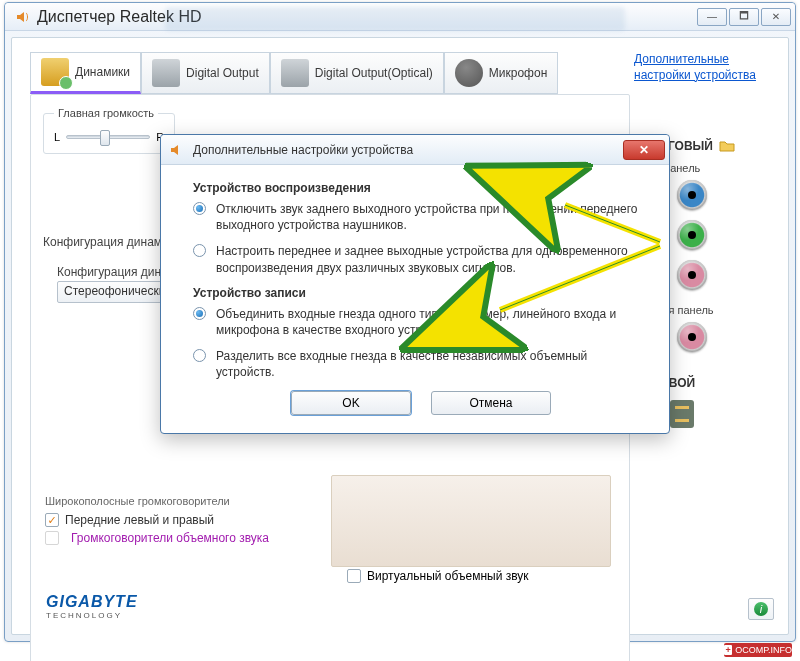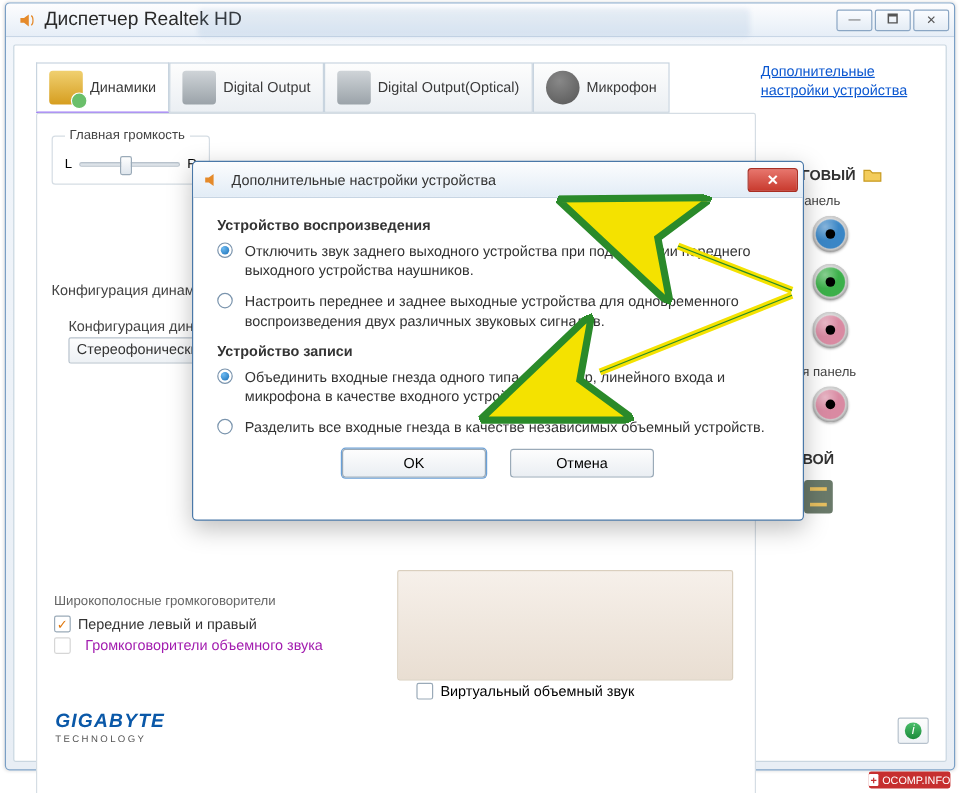--- a/index.html
+++ b/index.html
@@ -11,21 +11,21 @@
 .titlebar .icon-speaker { width: 16px; height: 16px; margin: 0 6px; }
 .title-text { font-size: 16px; color: #2a2a2a; }
 .win-btns { margin-left: auto; display: flex; gap: 0; }
 .win-btn { width: 30px; height: 18px; border: 1px solid #8aa6c4; background: linear-gradient(#fafcff,#e4ecf5); border-radius: 2px; margin-left: 2px; display: flex; align-items: center; justify-content: center; font-size: 10px; color: #555; }
 
 .client { position: absolute; left: 6px; top: 34px; right: 6px; bottom: 6px; background: #fff; border: 1px solid #c9d6e0; border-radius: 2px; }
 
 
 .tab-row { position: absolute; left: 18px; top: 14px; display: flex; gap: 0; }
 .tab { height: 42px; border: 1px solid #c8d4df; background: linear-gradient(#fdfdfd,#ebeff3); display: flex; align-items: center; padding: 0 10px; font-size: 12px; color: #3a3a3a; }
-.tab.active { background: #fff; border-bottom: 1px solid #8b5cf6; }
+.tab.active { background: #fff; border-bottom: 3px solid #8b5cf6; }
 .tab-icon { width: 28px; height: 28px; margin-right: 6px; display: inline-block; }
 .speakers-icon { background: linear-gradient(#f0d070,#d69e20); border-radius: 3px; position: relative; }
 .speakers-icon::after { content: ""; position: absolute; right: -4px; bottom: -4px; width: 12px; height: 12px; border-radius: 50%; background: #6abf6a; border: 1px solid #fff; }
 .gray-dev { background: linear-gradient(#cfd4d8,#9ba3a9); border-radius: 3px; }
 .mic-stand { background: radial-gradient(circle at 40% 30%, #888, #555); border-radius: 50%; }
 
 
 .adv-link { position: absolute; right: 24px; top: 14px; width: 130px; font-size: 12px; color: #0b57d0; text-decoration: underline; text-align: left; line-height: 1.3; }
 
 
@@ -73,21 +73,21 @@
 .footer-brand { position:absolute; left:34px; bottom:14px; font-size:16px; font-weight:bold; font-style:italic; color:#0a58a8; letter-spacing:1px; }
 .footer-brand small { display:block; font-size:8px; font-weight:normal; font-style:normal; letter-spacing:2px; color:#555; }
 .info-btn { position:absolute; right:14px; bottom:14px; width:26px; height:22px; border:1px solid #b6c1cc; border-radius:2px; background:linear-gradient(#fdfdfd,#eef2f6); display:flex; align-items:center; justify-content:center; font-style:italic; font-family:serif; color:#2a6; }
 .info-btn .i { width:14px;height:14px;border-radius:50%;background:linear-gradient(#4bbf6b,#1a8a3a);color:#fff;font-size:11px;display:flex;align-items:center;justify-content:center;font-style:italic;}
 
 
 .dialog { position:absolute; left:160px; top:134px; width:510px; height:300px; border:1px solid #4a78a8; border-radius:4px; background:#fff; box-shadow:0 6px 20px rgba(0,0,0,.25); z-index:20; }
 .dlg-titlebar { height:30px; background:linear-gradient(#fcfdfe,#e2ecf6); border-bottom:1px solid #c7d5e3; display:flex; align-items:center; padding:0 4px; border-radius:4px 4px 0 0; }
 .dlg-title { font-size:12px; color:#333; margin-left:4px; }
 .dlg-close { margin-left:auto; width:42px; height:20px; background:linear-gradient(#e7766d,#c83a2e); border:1px solid #a92e23; border-radius:3px; display:flex; align-items:center; justify-content:center; color:#fff; font-weight:bold; font-size:12px; }
-.dlg-body { padding:10px 20px 14px 20px; font-size:12px; color:#333; }
+.dlg-body { padding:10px 20px 14px 32px; font-size:12px; color:#333; }
 .sect-title { font-weight:bold; margin:6px 0 6px 0; font-size:12px; }
 .radio-row { display:flex; align-items:flex-start; gap:10px; margin:6px 0 10px 0; }
 .radio { width:13px; height:13px; border-radius:50%; border:1px solid #7a94ad; background:#fff; display:flex; align-items:center; justify-content:center; flex:0 0 13px; margin-top:1px; }
 .radio.checked::after { content:""; width:7px; height:7px; border-radius:50%; background:radial-gradient(circle at 30% 30%, #6cbaf2, #1a6fb6); }
 .radio-label { line-height:1.35; }
 .dlg-btns { display:flex; gap:20px; justify-content:center; margin-top:8px; }
 .dlg-btn { width:120px; height:24px; border:1px solid #9aaab8; border-radius:3px; background:linear-gradient(#fdfdfd,#eaeef3); font-size:12px; }
 .dlg-btn.default { box-shadow:0 0 0 1px #6aa0d8; }
 
 

